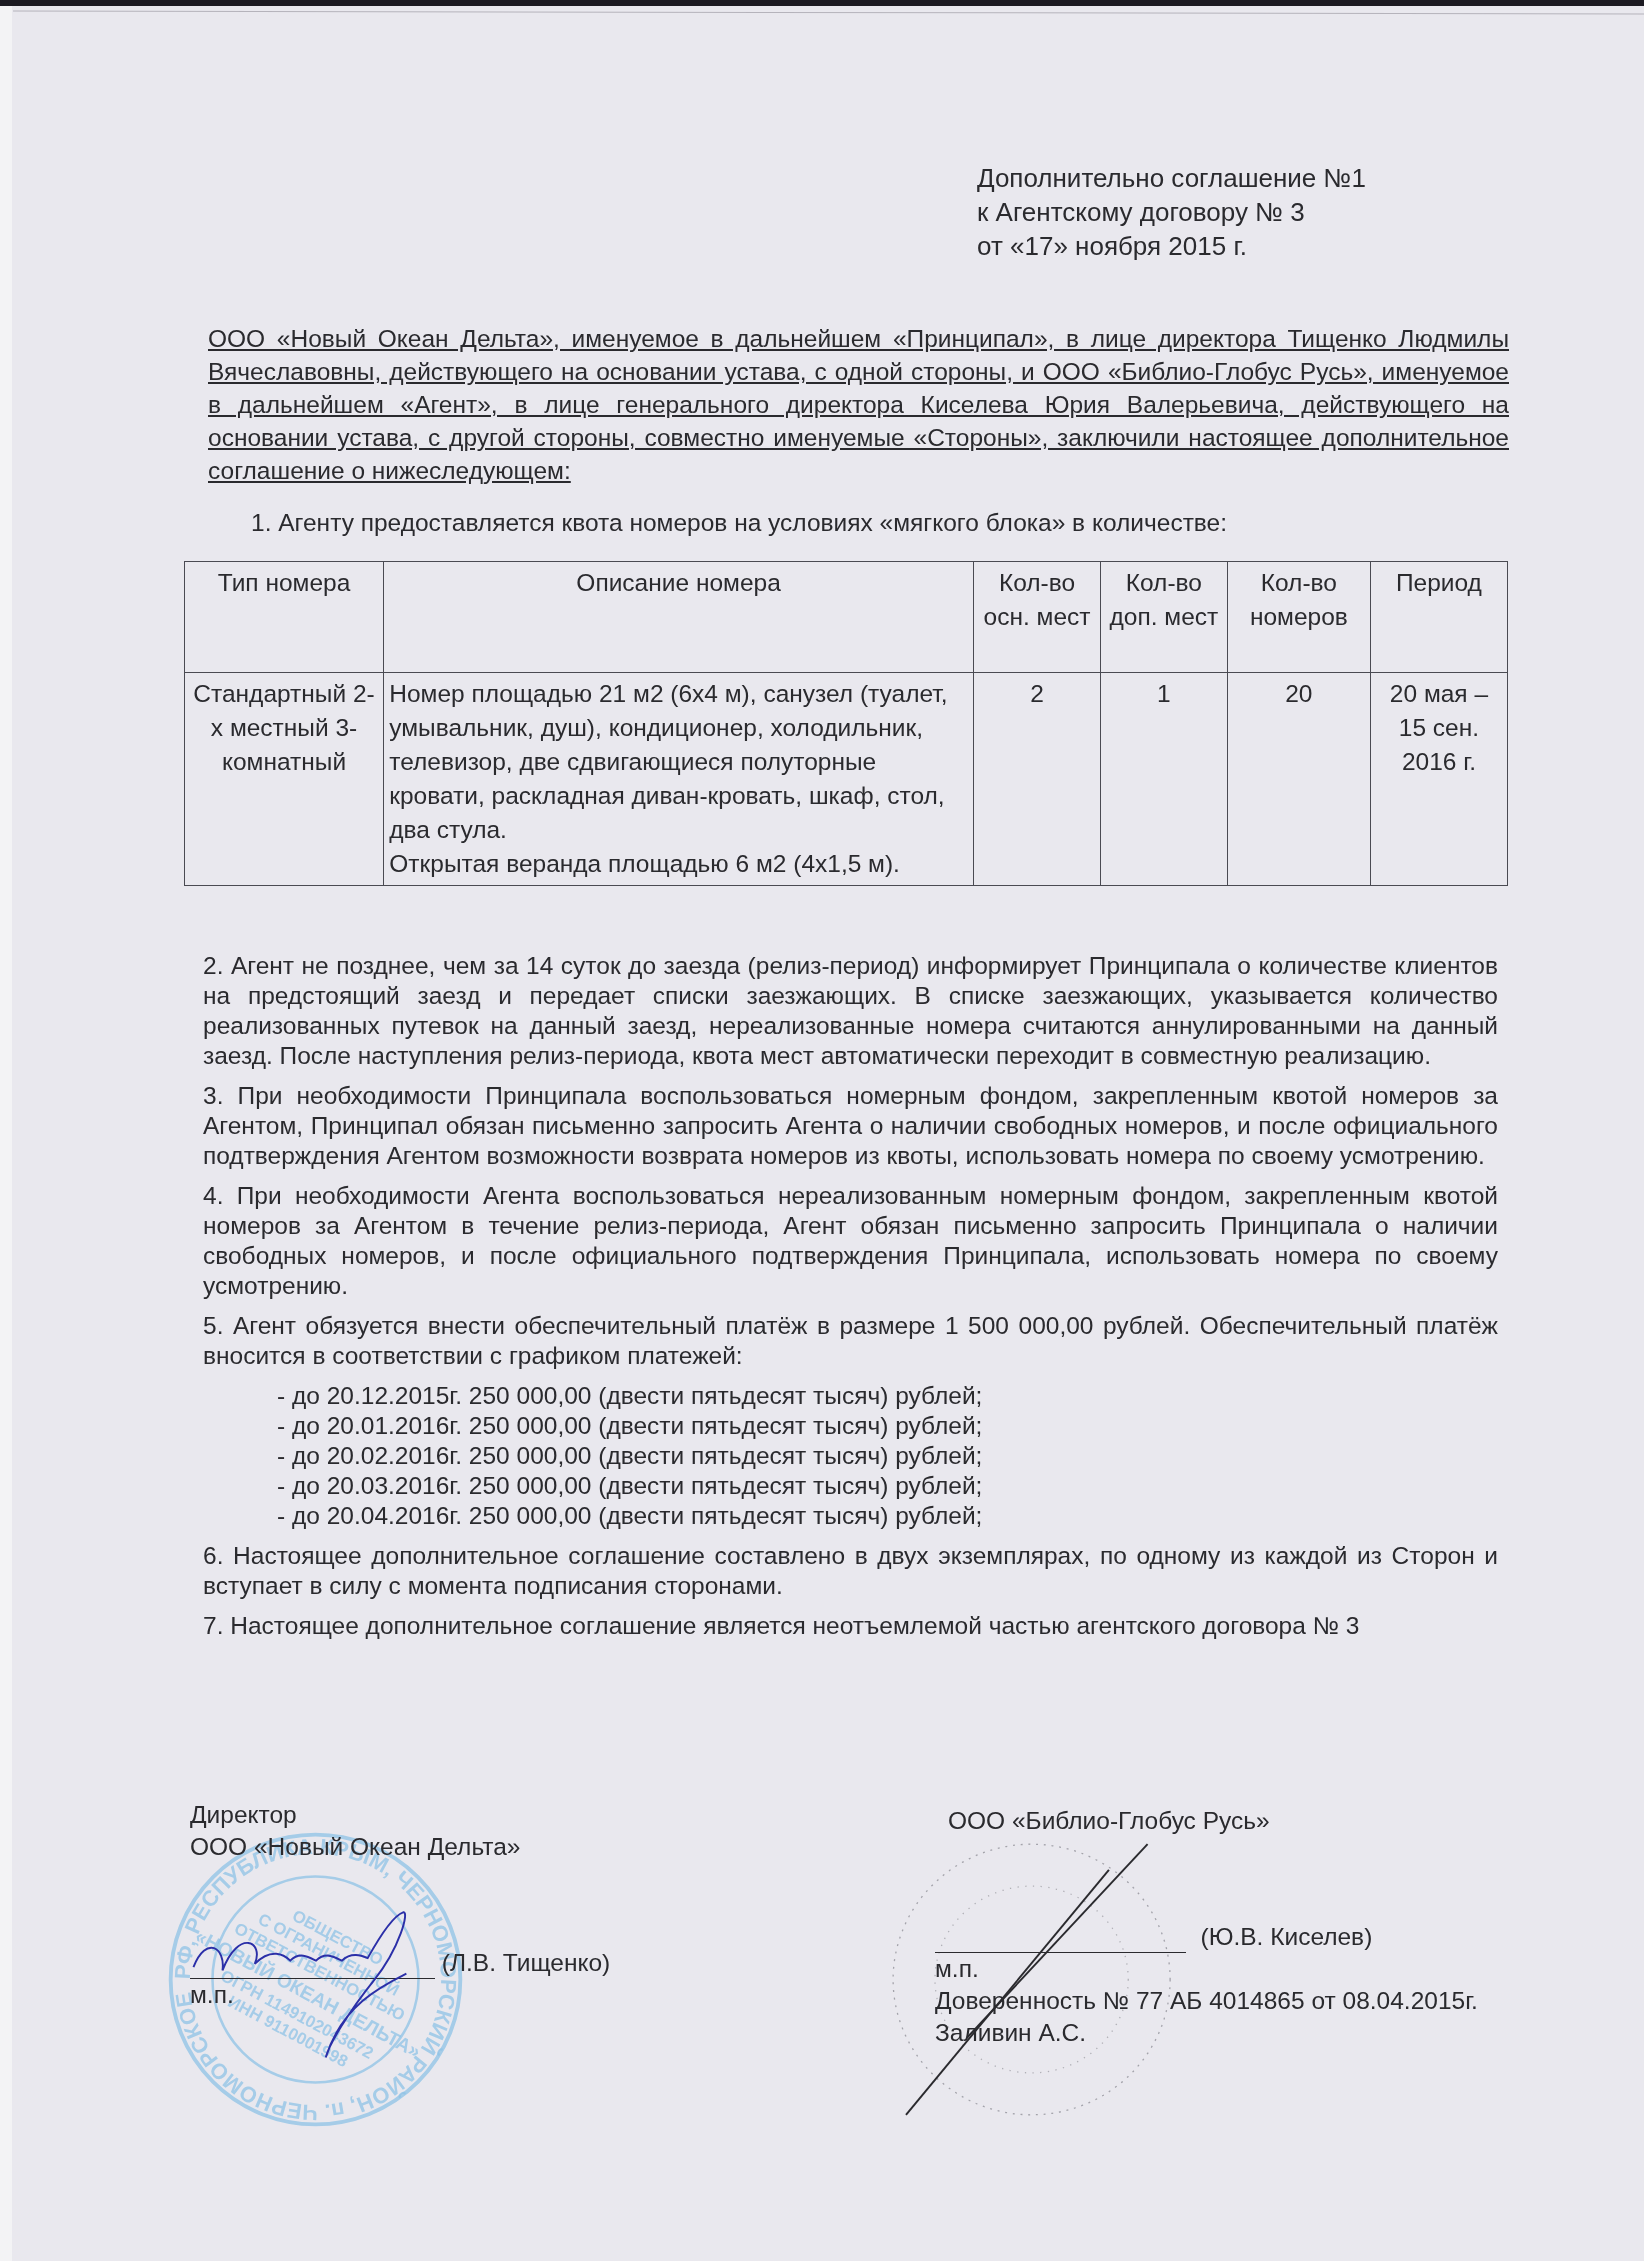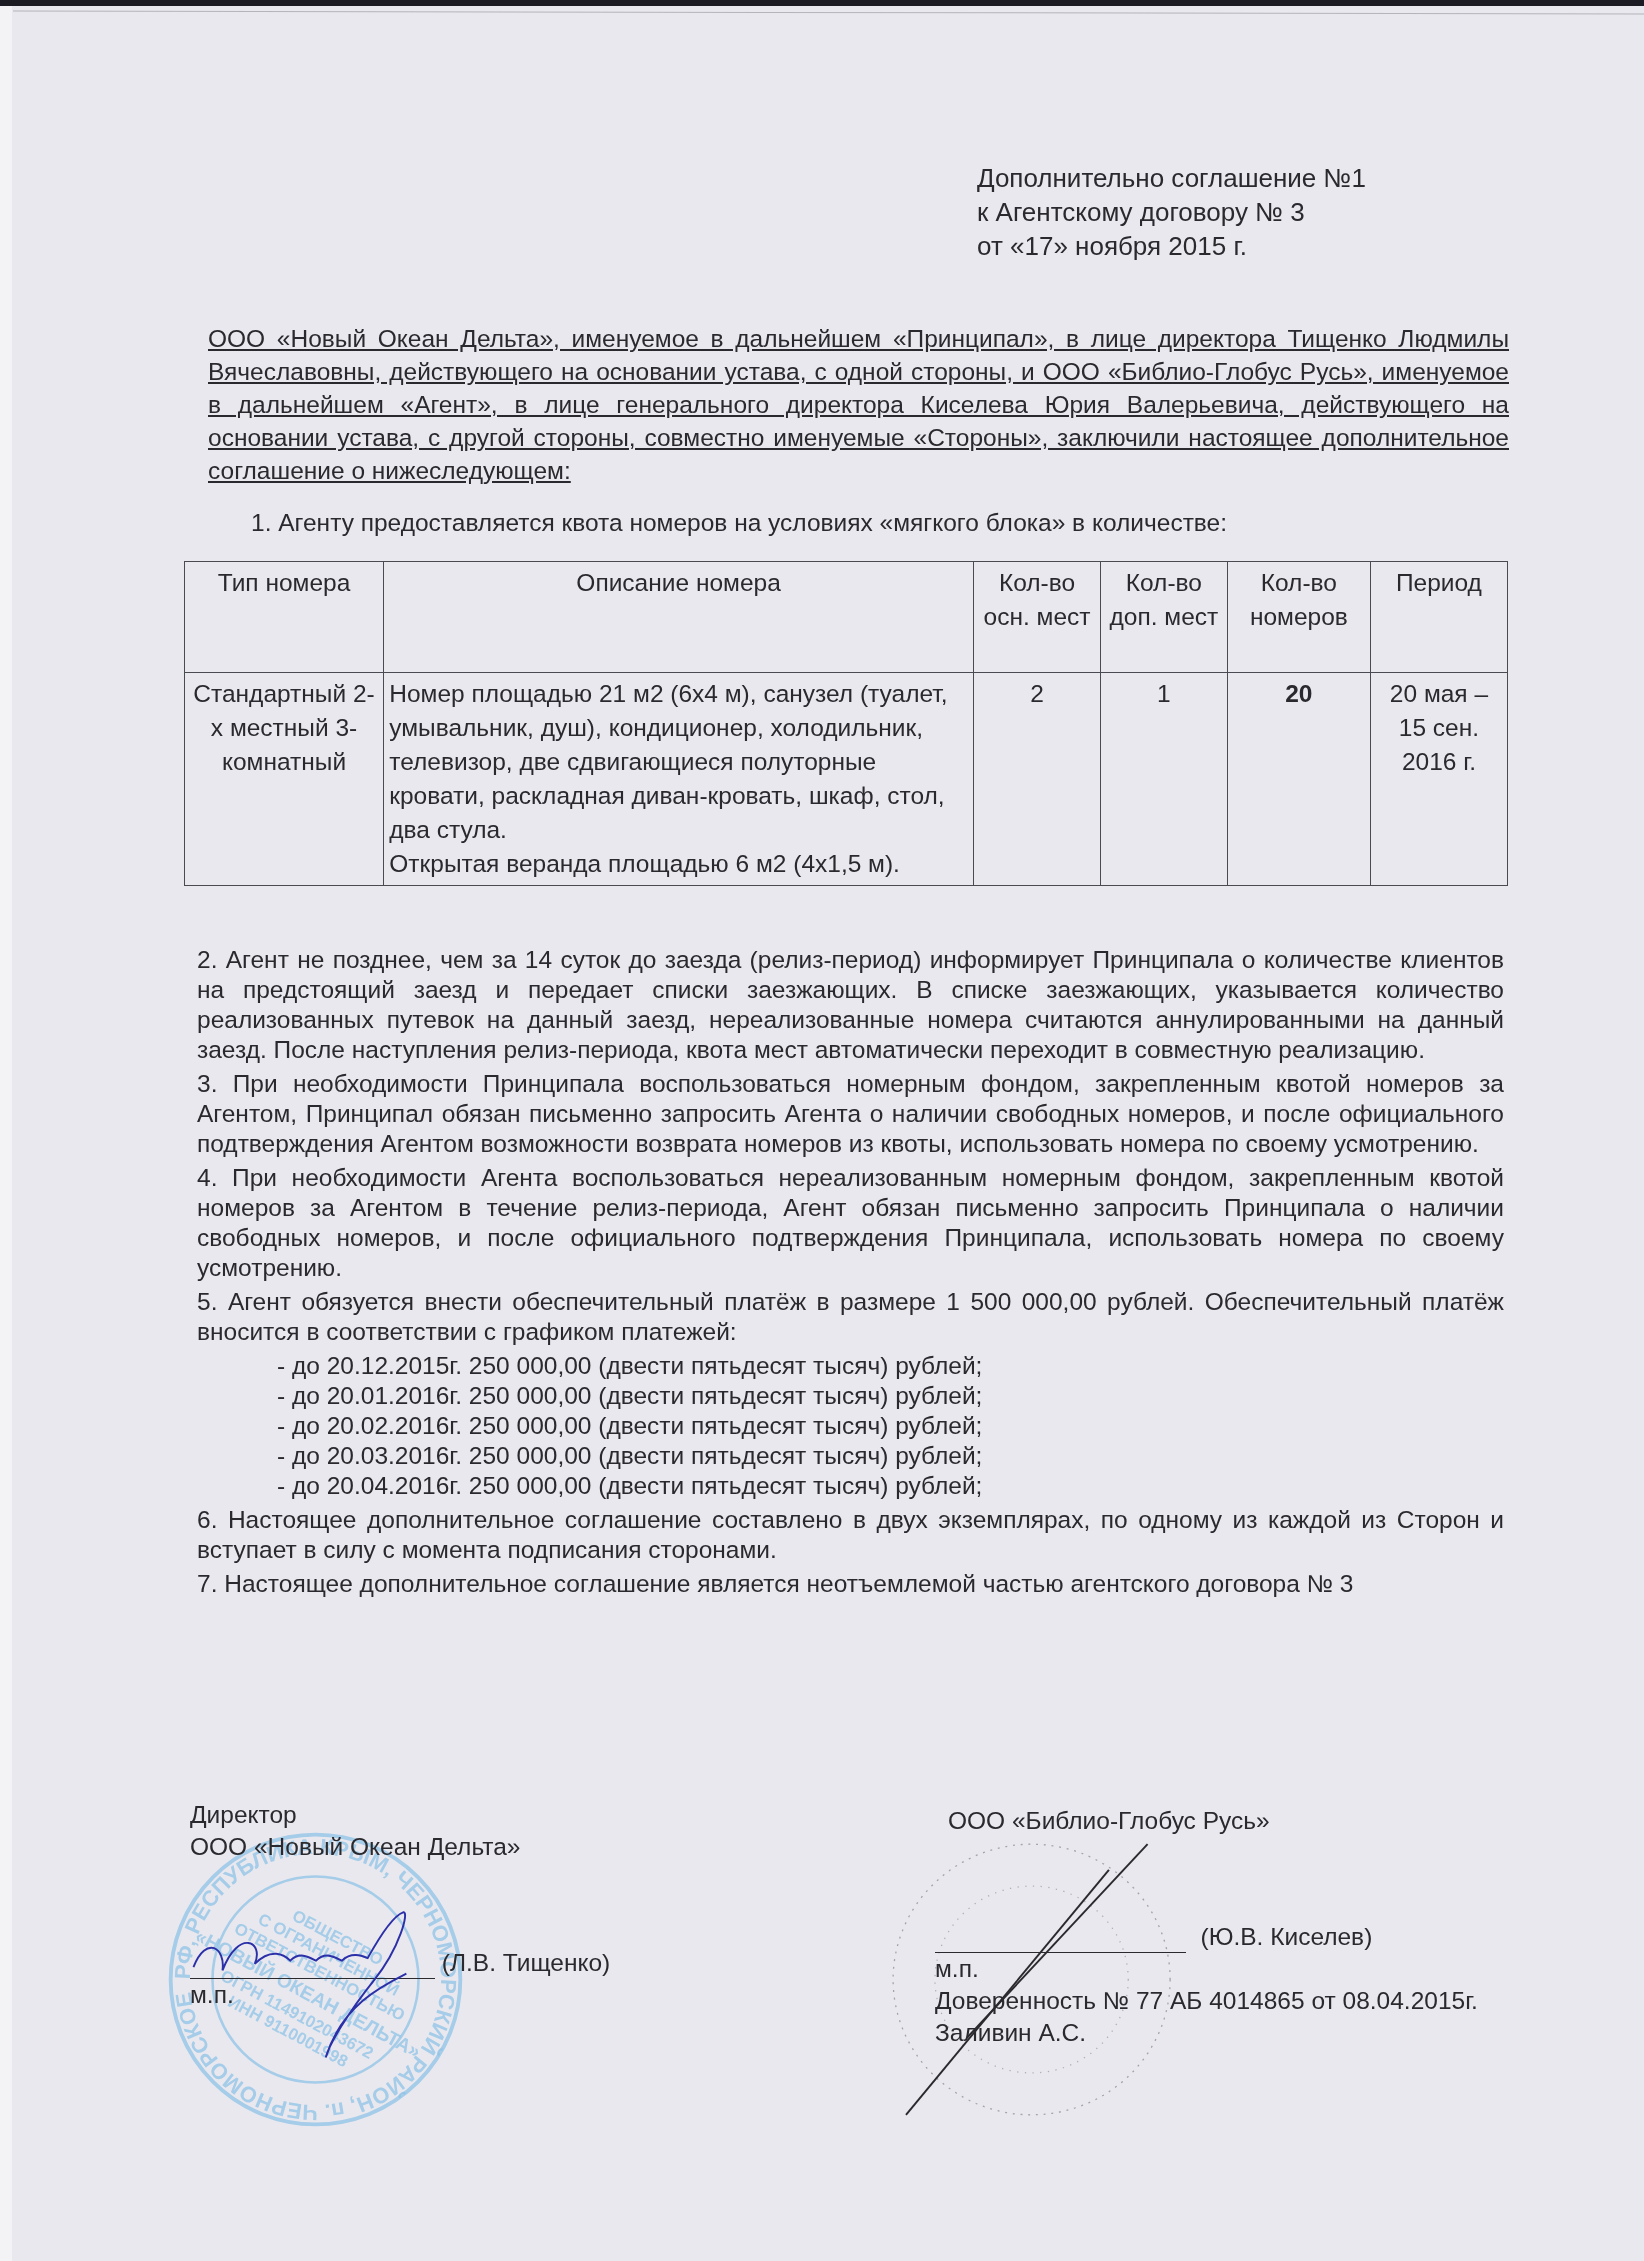--- a/index.html
+++ b/index.html
@@ -22,26 +22,26 @@
 
   table.quota {
     position: absolute; left: 184px; top: 561px; width: 1324px;
     border-collapse: collapse; font-size: 24.5px; line-height: 34px;
   }
   table.quota th, table.quota td {
     border: 1.3px solid #4a4a52; vertical-align: top; padding: 3.9px 5.2px; font-weight: normal;
   }
   table.quota th { text-align: center; height: 102px; margin-top: 12px; }
   table.quota td.center { text-align: center; }
-  table.quota td.bold { font-weight: bold; margin-left: 22px; }
+  table.quota td.bold { font-weight: normal; margin-left: 22px; }
   .c-type { width: 188px; } .c-desc { width: 582px; } .c-q1 { width: 116px; }
   .c-q2 { width: 116px; } .c-q3 { width: 132px; } .c-period { width: 126px; }
 
   .body-items { position: absolute; left: 193px; top: 941px; width: 1315px; font-size: 24.5px; line-height: 30px; }
-  .body-items p { margin: 4px; text-align: justify; text-align-last: left; }
+  .body-items p { margin: 10px; text-align: justify; text-align-last: left; }
   .body-items .sched { margin: 0 0 0 84px; }
   .body-items .indent2 { padding-left: 23px; text-align: left; }
 
   .sig-left { position: absolute; left: 190px; top: 1799px; font-size: 24.5px; line-height: 32px; }
   .sig-right { position: absolute; left: 935px; top: 1805px; font-size: 24.5px; line-height: 32px; }
   .sig-line { display: inline-block; border-bottom: 1.9px solid #2a2a2e; vertical-align: bottom; }
   .stamp { position: absolute; pointer-events: none; }
   .line-row { white-space: nowrap; }
 </style>
 </head>

